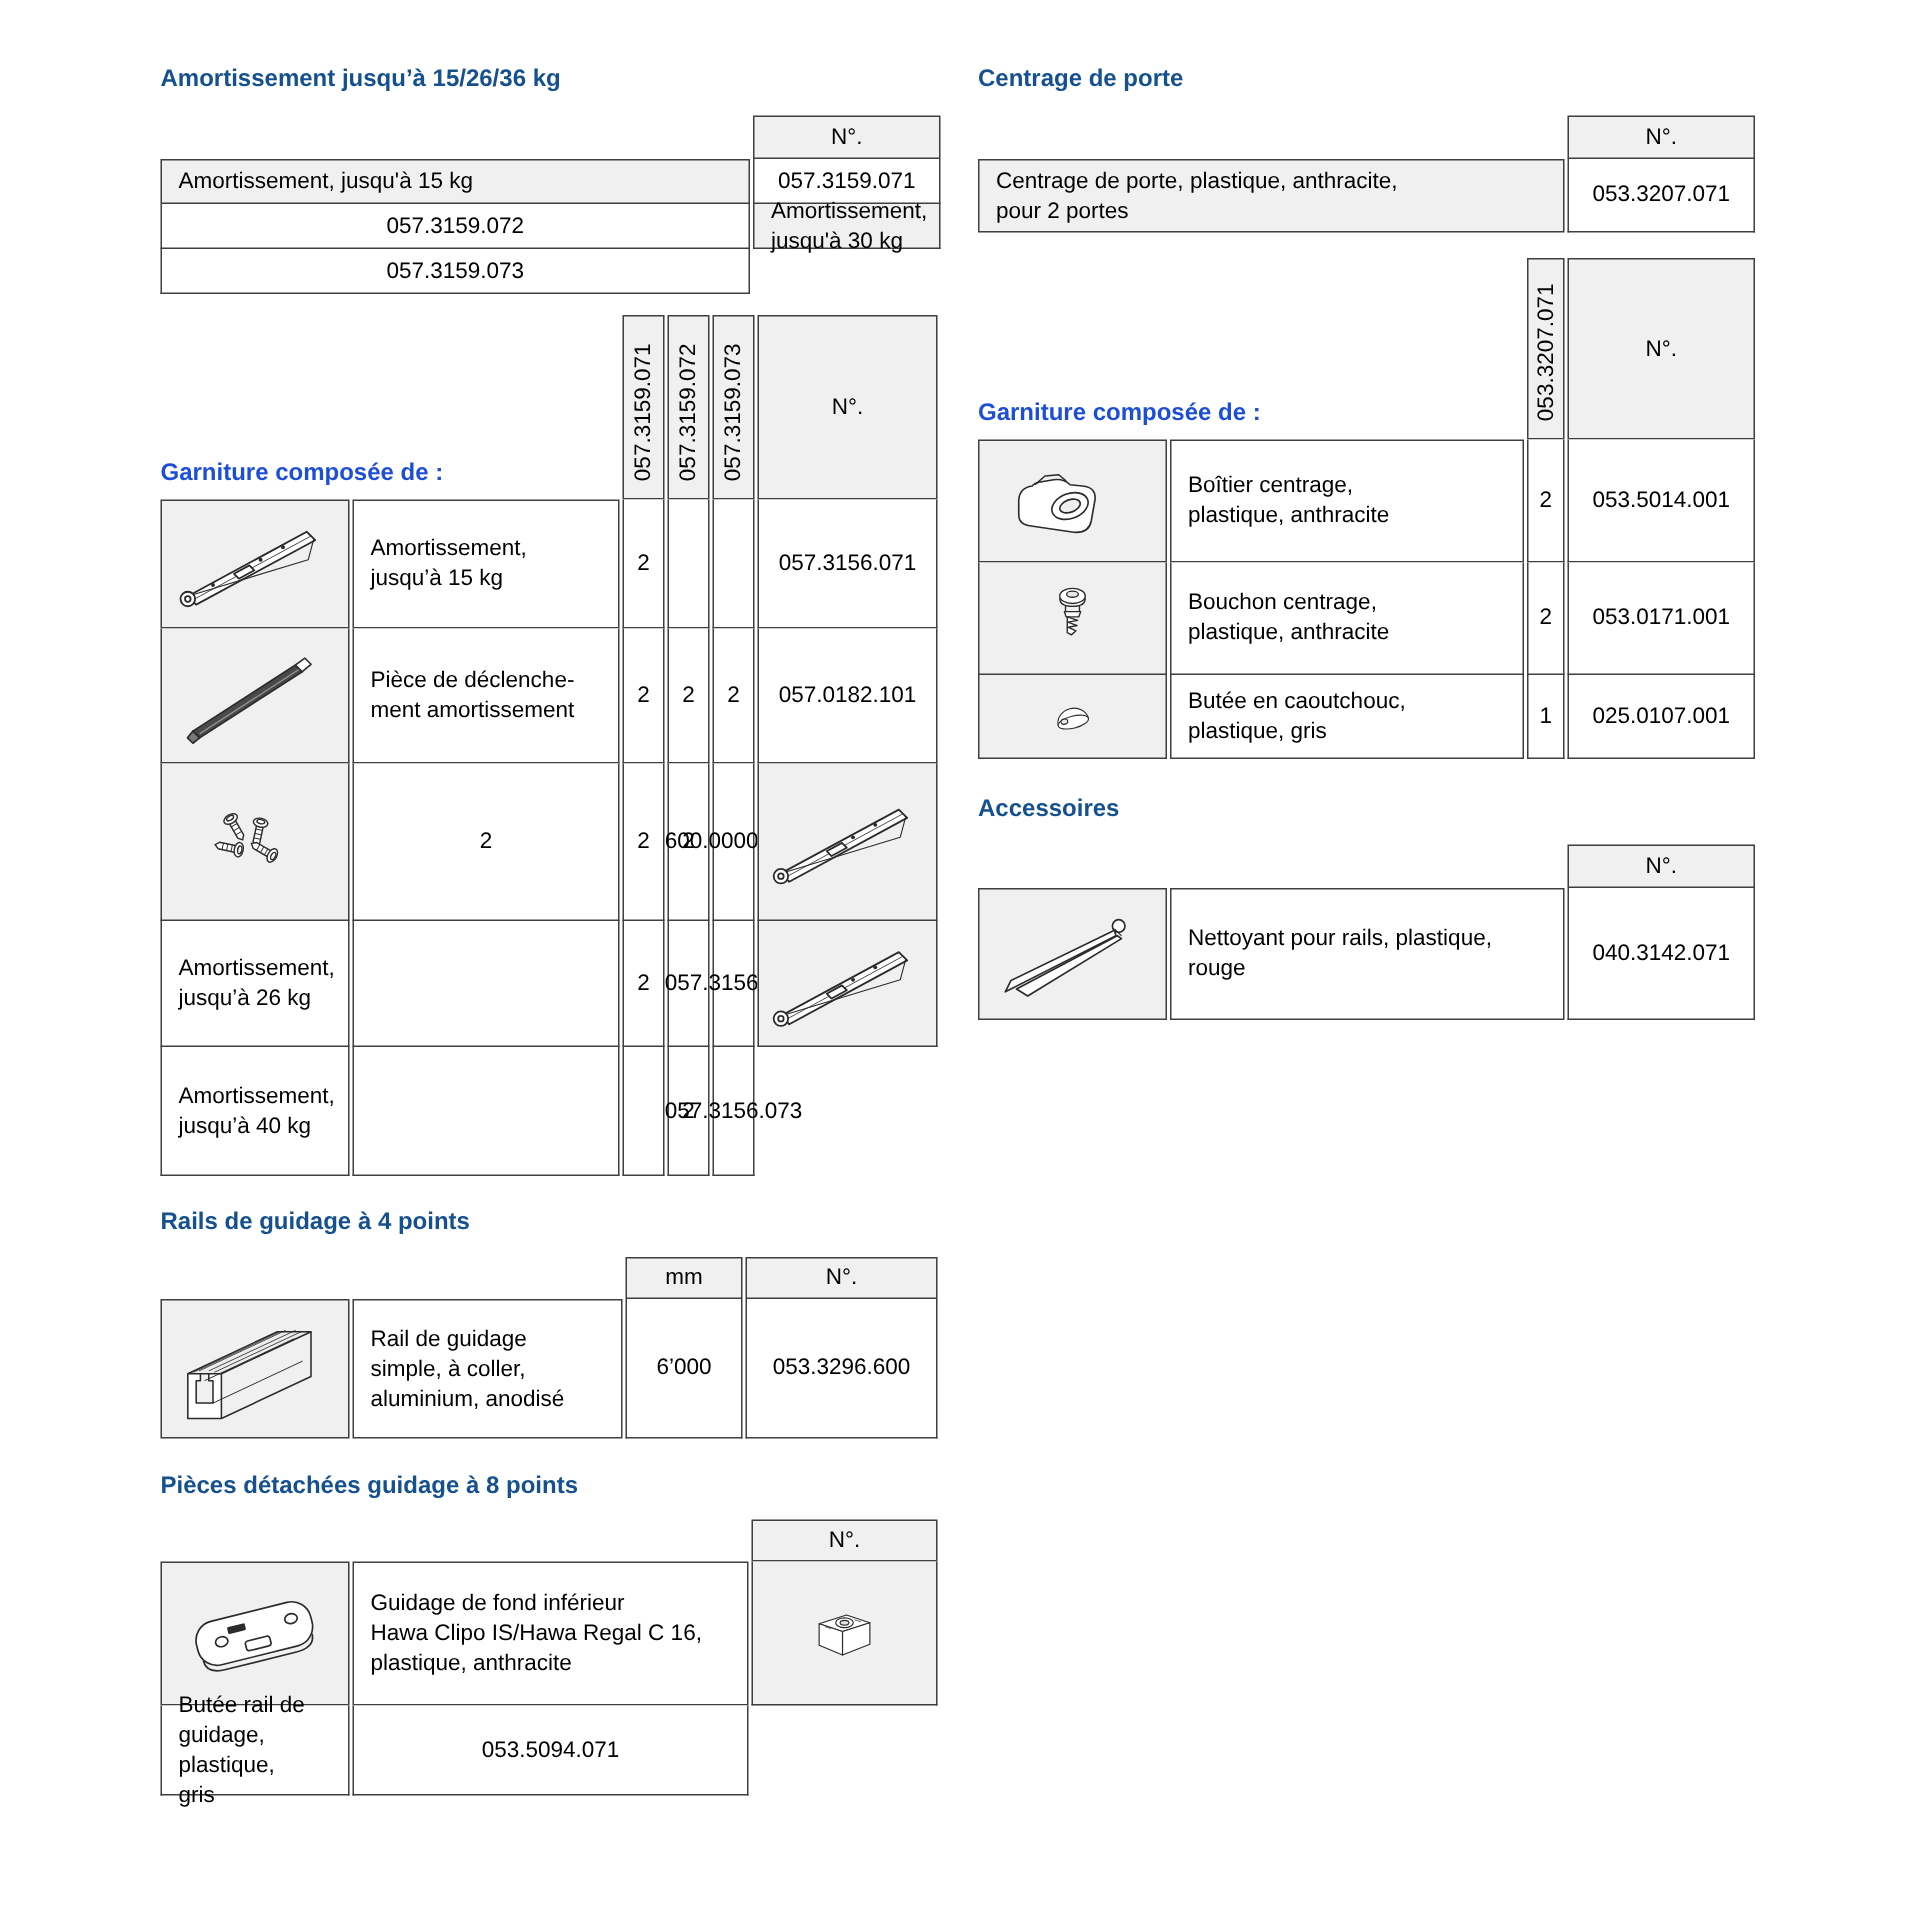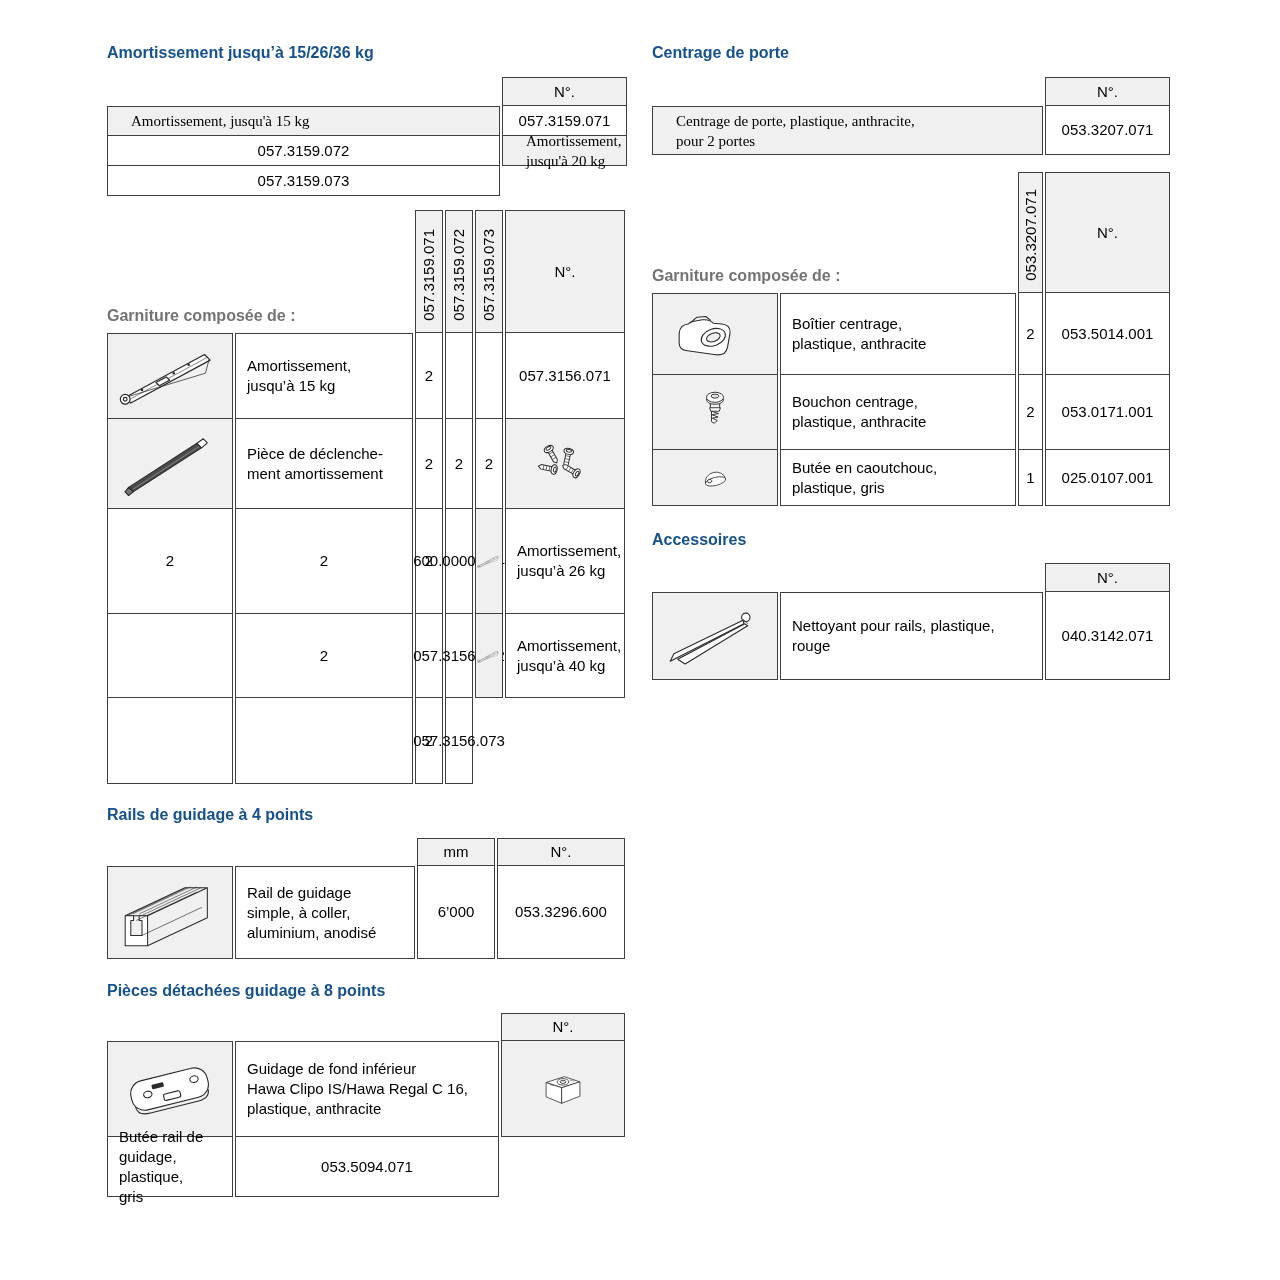--- a/index.html
+++ b/index.html
@@ -9,29 +9,29 @@
   #col-left{left:107px;width:520px;}
   #col-right{left:652px;width:518px;}
   .sec-title{position:absolute;font-size:16px;font-weight:bold;color:#15508f;white-space:nowrap;}
   .tbl{position:absolute;display:grid;column-gap:2px;row-gap:0;}
   .cell{box-sizing:border-box;border:1px solid #3f3f3f;background:#fff;font-size:15px;line-height:20px;
         display:flex;align-items:center;}
   .ntop{border-top:none;}
   .gray{background:#f0f0f0;}
   .ghost{border:none;background:transparent;}
   .head{background:#f0f0f0;justify-content:center;}
-  .label{padding:4px 8px 4px 23px;white-space:pre-line;font-family:Liberation Serif, serif;}
+  .label{padding:4px 8px 4px 11px;white-space:pre-line;}
   .desc{padding:4px 18px 4px 11px;white-space:pre-line;}
   .num,.qty,.mmv{justify-content:center;text-align:center;}
   .img{justify-content:center;background:#f0f0f0;}
   .img svg{display:block;}
   .rot{justify-content:center;align-items:flex-end;padding-bottom:11px;}
   .rot span{writing-mode:vertical-rl;transform:rotate(180deg);font-size:15px;}
   .tbl-heading{border:none;background:transparent;align-items:flex-end;padding-bottom:7px;
-               font-size:16px;font-weight:bold;color:#737373;white-space:nowrap;}
+               font-size:16px;font-weight:bold;color:#1d4ed8;white-space:nowrap;}
   
   #t-amort{top:77px;grid-template-columns:393px 125px;grid-template-rows:29px 30px 30px 30px;}
   #t-garn-l{top:210px;grid-template-columns:126px 178px 28px 28px 28px 120px;
             grid-template-rows:123px 86px 90px 105px 84px 86px;}
   #t-rails{top:838px;grid-template-columns:126px 180px 78px 128px;grid-template-rows:28px 93px;}
   #t-pieces{top:1013px;grid-template-columns:126px 264px 124px;grid-template-rows:28px 96px 60px;}
   
   #t-centr{top:77px;grid-template-columns:391px 125px;grid-template-rows:29px 49px;}
   #t-garn-r{top:172px;grid-template-columns:126px 236px 25px 125px;grid-template-rows:121px 82px 75px 56px;}
   #t-acc{top:563px;grid-template-columns:126px 263px 125px;grid-template-rows:29px 88px;}
@@ -47,21 +47,21 @@
 
     <div class="sec-title" style="top:44px;left:0;">Amortissement jusqu’à 15/26/36 kg</div>
 
     <div class="tbl" id="t-amort">
       <div class="cell ghost"></div>
       <div class="cell head">N°.</div>
 
       <div class="cell gray label">Amortissement, jusqu'à 15 kg</div>
       <div class="cell num ntop">057.3159.071</div>
       <div class="cell num ntop">057.3159.072</div>
-      <div class="cell gray label ntop">Amortissement, jusqu'à 20 kg</div>
+      <div class="cell gray label ntop">Amortissement, jusqu'à 30 kg</div>
       <div class="cell num ntop">057.3159.073</div>
     </div>
 
     <div class="tbl" id="t-garn-l">
       <div class="cell tbl-heading span2">Garniture composée de :</div>
       <div class="cell head rot">
           <span>057.3159.071</span>
         </div>
       <div class="cell head rot">
           <span>057.3159.072</span>
@@ -101,20 +101,21 @@
             <path d="M90 17 l7 -5 4.5 4.5 -6.5 5.5 z" fill="#fff"></path>
             <path d="M14 66 l-4 5 4 4 5 -4 z" fill="#777"></path>
           </g>
         </svg>
       </div>
       <div class="cell desc ntop">Pièce de déclenche-
 ment amortissement</div>
       <div class="cell qty ntop">2</div>
       <div class="cell qty ntop">2</div>
       <div class="cell qty ntop">2</div>
+      <div class="cell num ntop">057.0182.101</div>
 
       <div class="cell img ntop">
         <svg viewBox="0 0 120 80" width="104" height="70">
           <defs>
             <g id="scrw" stroke="#2b2b2b" stroke-width="1.1" fill="#fff">
               <path d="M-2.6 0 L-2.6 14 L0 17 L2.6 14 L2.6 0 Z"></path>
               <path d="M-2.6 4 h5.2 M-2.6 7.5 h5.2 M-2.6 11 h5.2" stroke-width="0.7"></path>
               <ellipse cx="0" cy="-1.5" rx="5.6" ry="3.4"></ellipse>
               <ellipse cx="0" cy="-2.3" rx="3" ry="1.6"></ellipse>
             </g>

